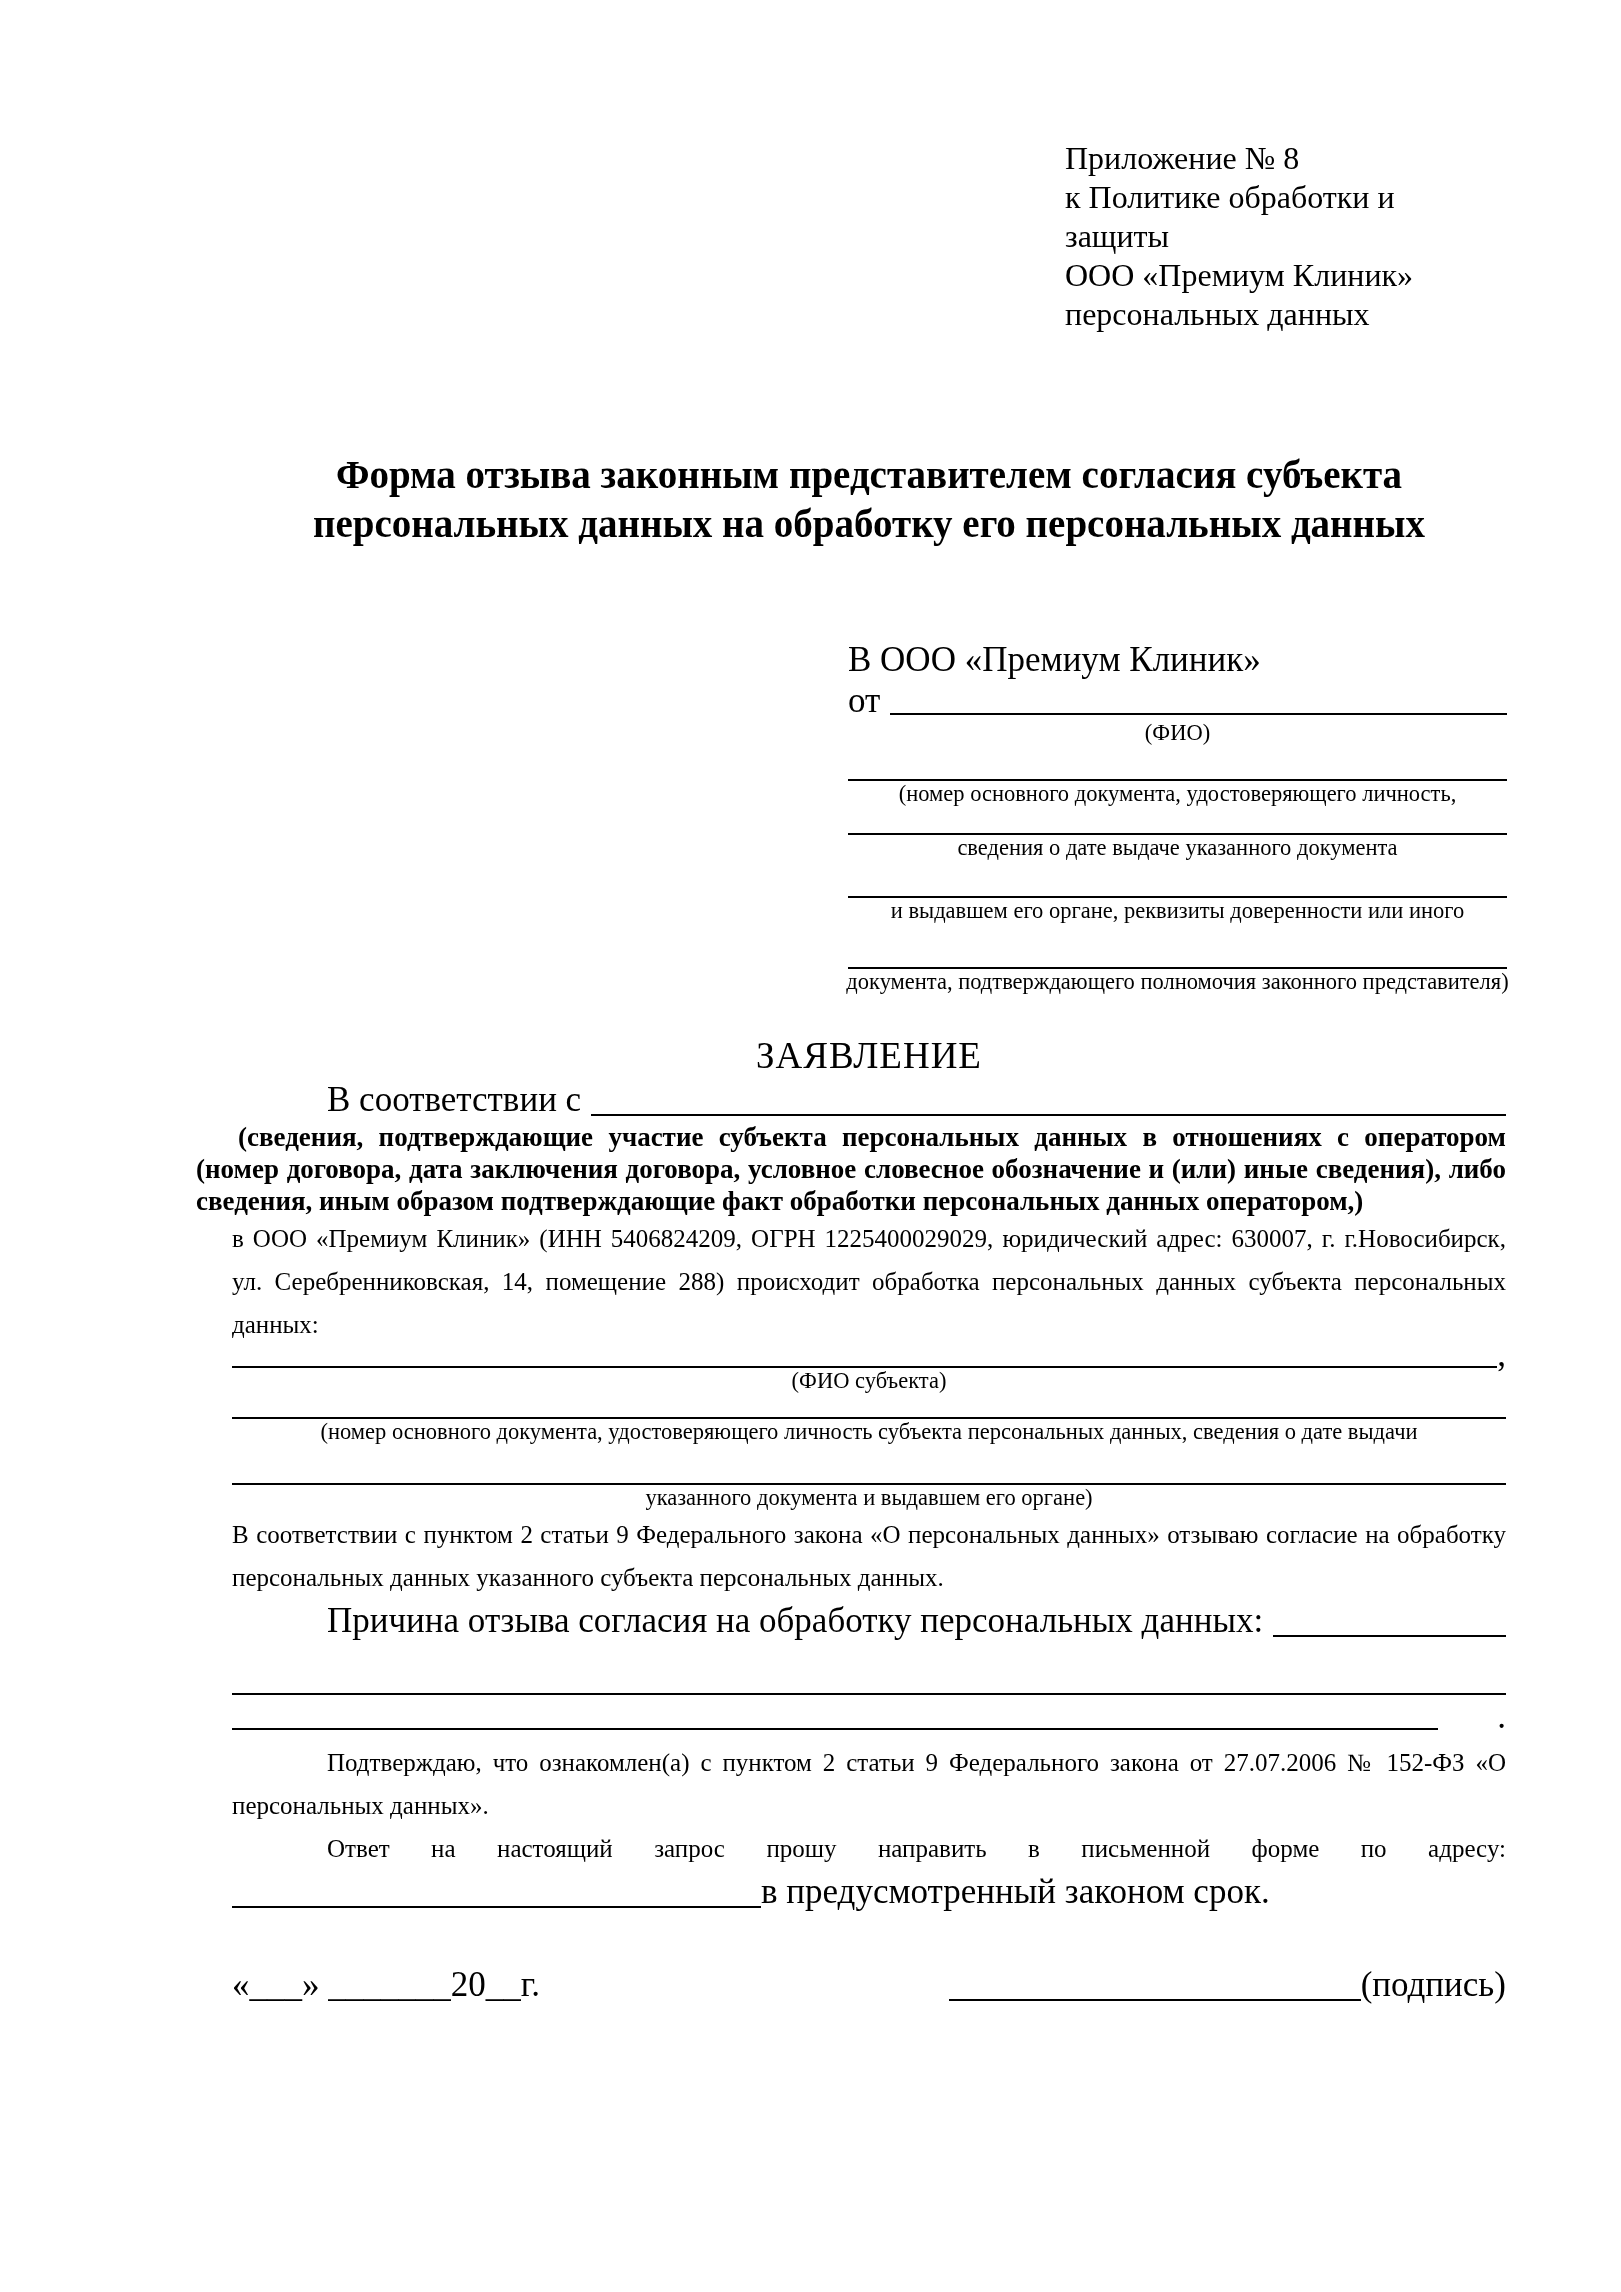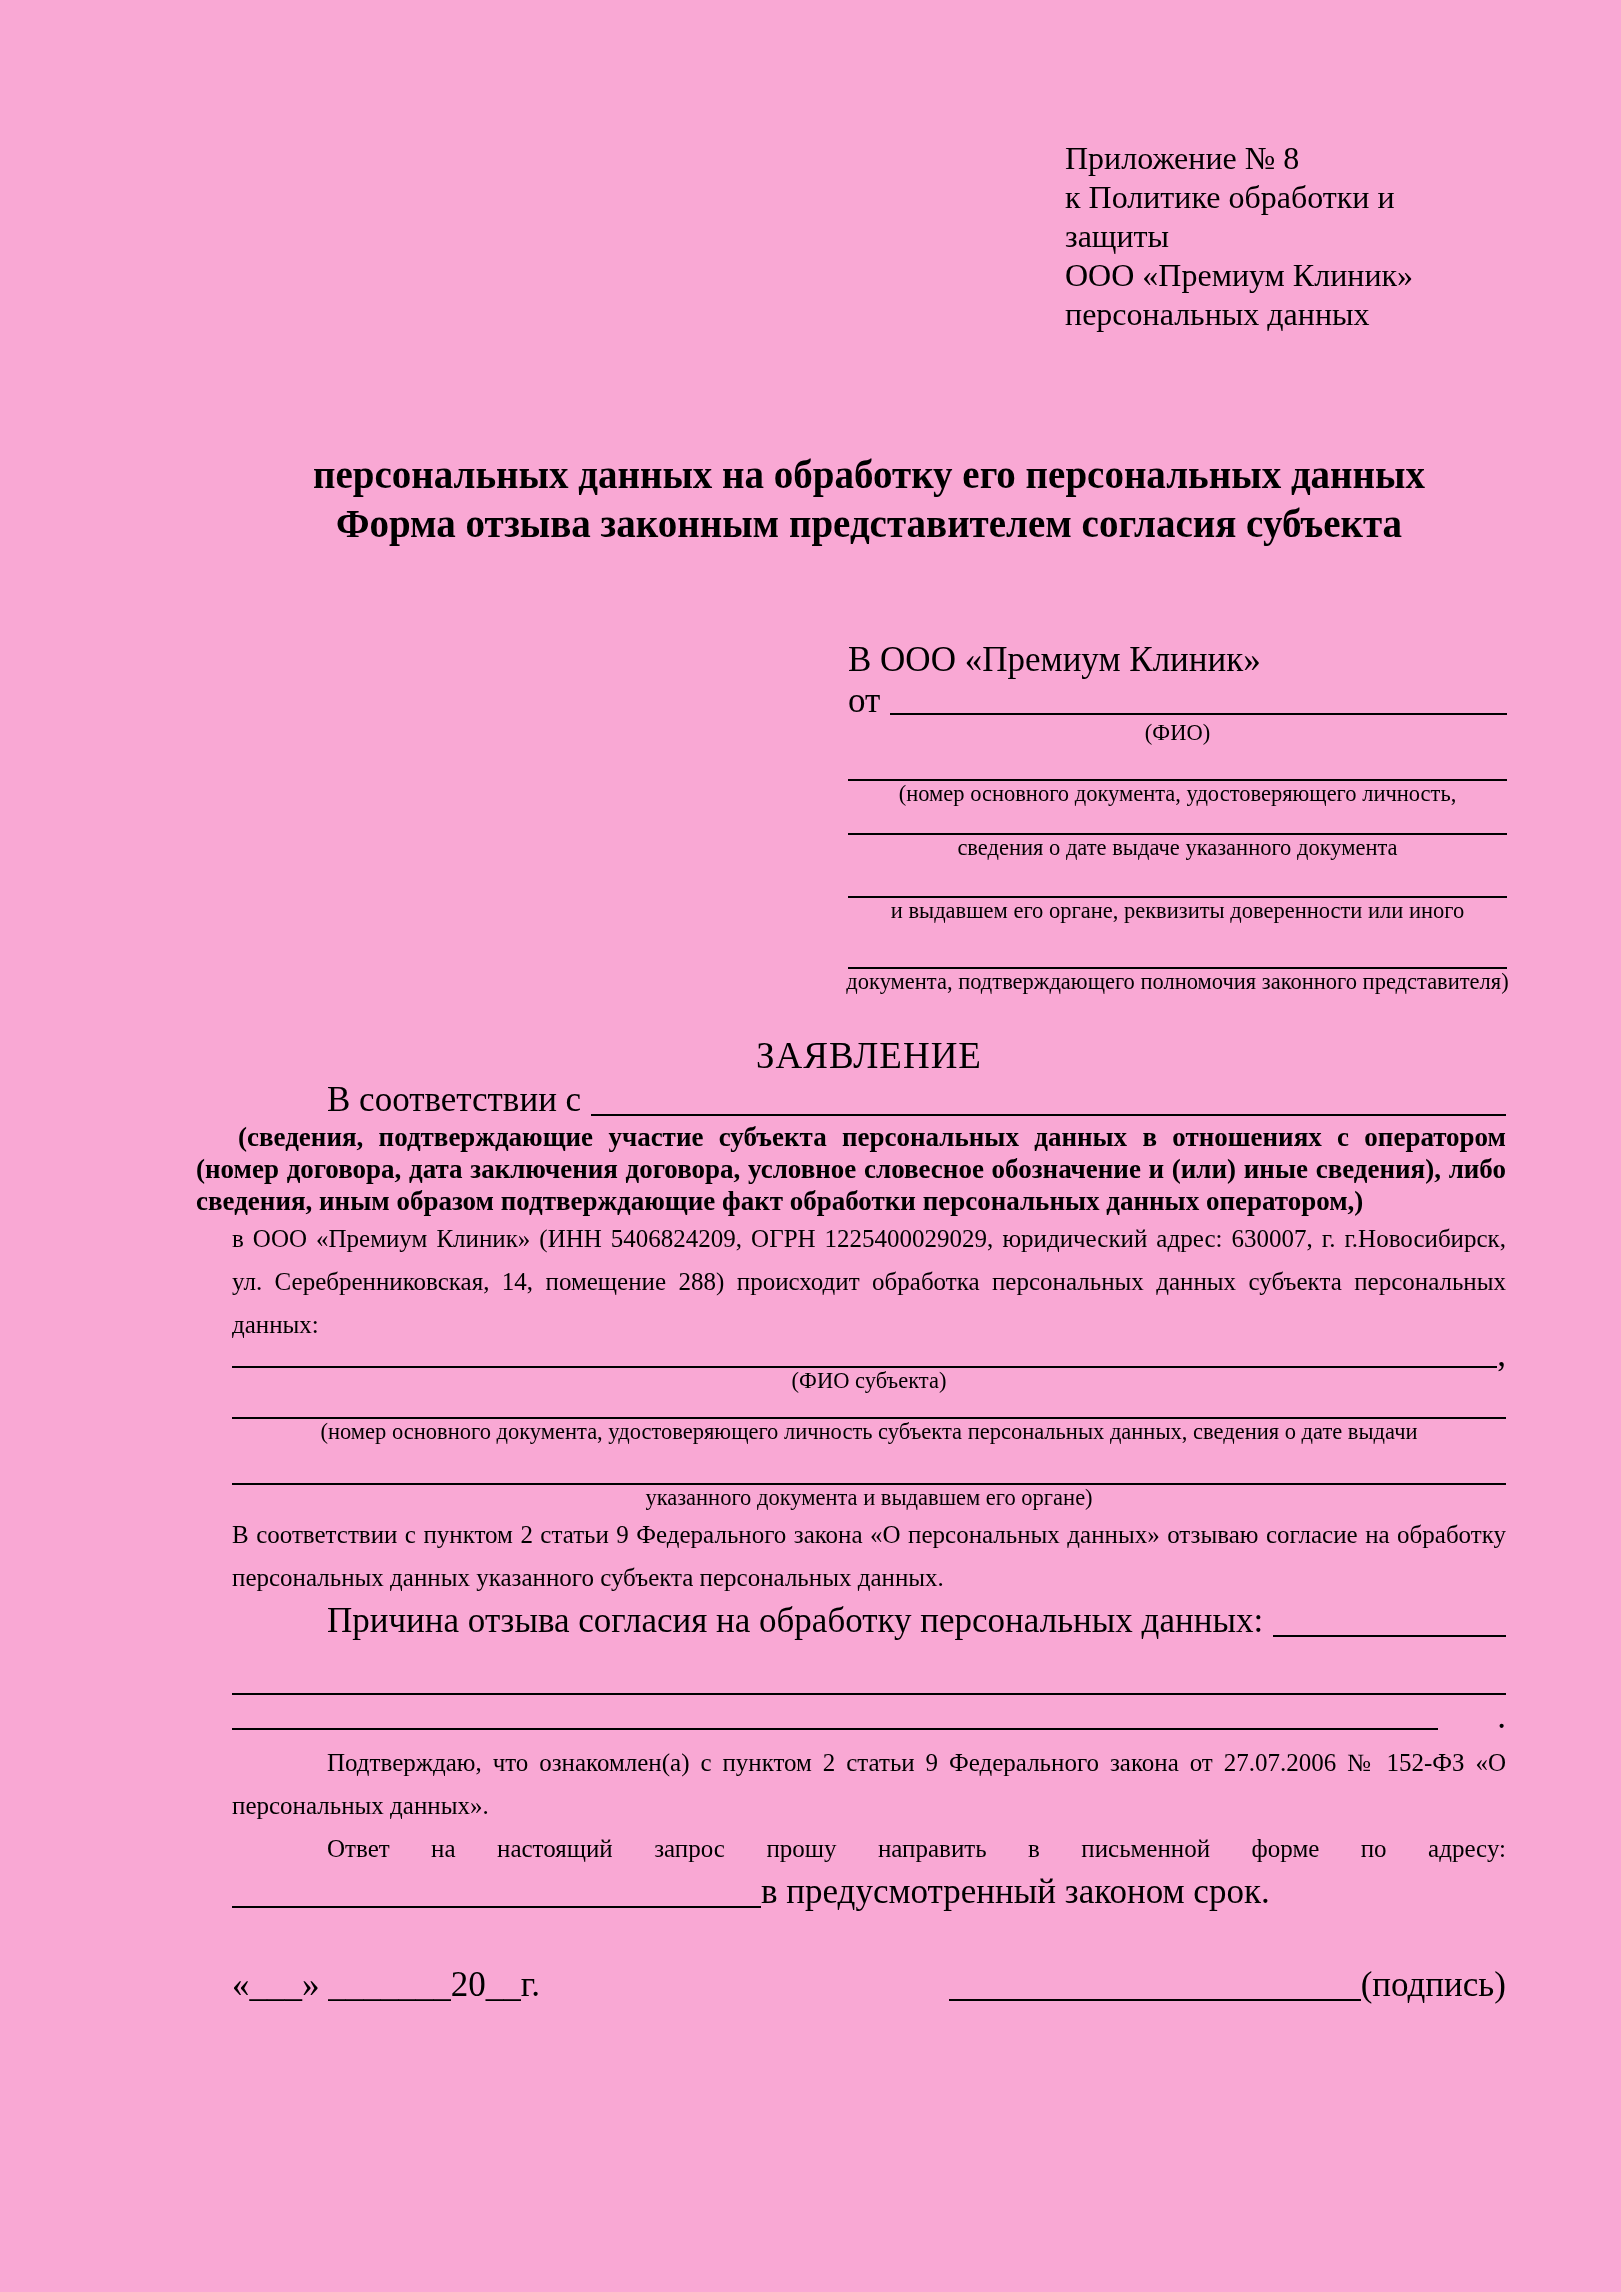--- a/index.html
+++ b/index.html
@@ -2,21 +2,21 @@
 <html lang="ru"><head>
 <meta charset="utf-8">
 <style>
   * { box-sizing: border-box; }
   html, body { margin: 0; padding: 0; background: #e8e8e8; }
   .page {
     position: relative;
     width: 1621px;
     height: 2293px;
     margin: 0 auto;
-    background: #f9a8d4;
+    background: #ffffff;
     color: #000000;
     font-family: "Liberation Serif", "DejaVu Serif", serif;
     padding: 139px 115px 59px 232px;
     overflow: hidden;
   }
 
   
   .header-block { margin-left: 833px; font-size: 32px; line-height: 39px; }
 
   
@@ -69,22 +69,22 @@
 <div class="page">
 
   <div class="header-block">
     <div>Приложение № 8</div>
     <div>к Политике обработки и защиты</div>
     <div>ООО «Премиум Клиник»</div>
     <div>персональных данных</div>
   </div>
 
   <div class="doc-title">
+    <div>Форма отзыва законным представителем согласия субъекта</div>
     <div>персональных данных на обработку его персональных данных</div>
-    <div>Форма отзыва законным представителем согласия субъекта</div>
   </div>
 
   <div class="recipient">
     <div class="r-to">В ООО «Премиум Клиник»</div>
     <div class="line-row from-row">
       <span class="lbl">от</span>
       <span class="fill"></span>
     </div>
     <div class="cap c-fio">(ФИО)</div>
 

